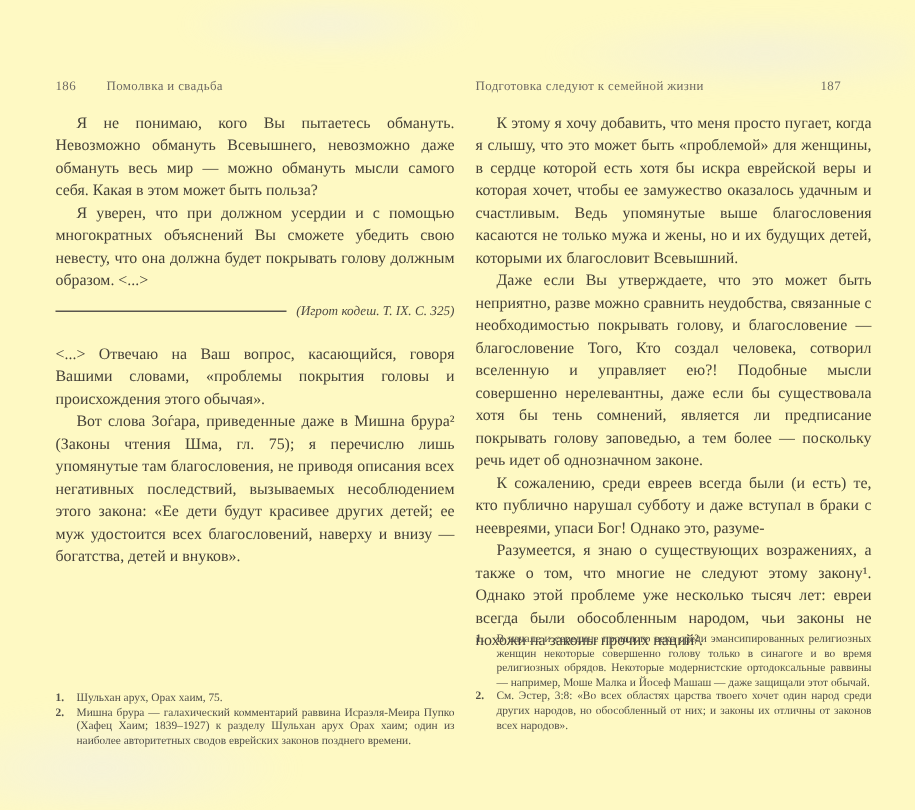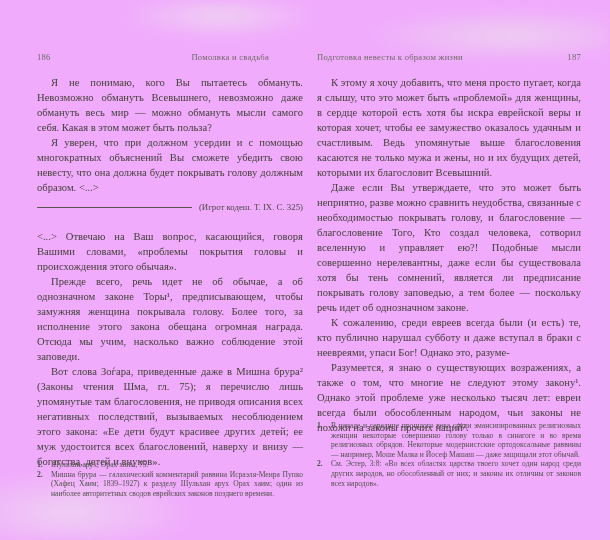--- a/index.html
+++ b/index.html
@@ -8,21 +8,21 @@
     width: 610px;
     height: 540px;
     overflow: hidden;
     font-family: "Liberation Serif", "DejaVu Serif", serif;
     background: #f6f5f2;
   }
   .spread {
     position: relative;
     width: 610px;
     height: 540px;
-    background: #f0abfc;
+    background: #fef9c3;
   }
   
   .blotch {
     position: absolute;
     pointer-events: none;
     filter: blur(6px);
     opacity: .55;
   }
   .blotch.b1 { left: 360px; top: 8px;   width: 250px; height: 55px;
     background: radial-gradient(ellipse at 60% 50%, #ecebe8 0%, rgba(236,235,232,0) 70%); }
@@ -37,23 +37,23 @@
 
   .head-row {
     display: flex;
     align-items: baseline;
     font-size: 8.6px;
     letter-spacing: .25px;
     color: #6e6a64;
     height: 12px;
   }
   .pagenum  { width: 34px; color: #6e6a64; }
-  .page-right .pagenum { text-align: right; }
+  .page-right .pagenum { }
   .running-head { flex: 1; }
-  .running-head.centered { text-align: right; }
+  .running-head.centered { text-align: left; }
   .head-spacer { width: 34px; }
 
   .body {
     margin-top: 11px;
     font-size: 10.6px;
     line-height: 15px;
     color: #454139;
     text-align: justify;
   }
   .para { margin: 0; }
@@ -64,20 +64,21 @@
     align-items: center;
     margin: 5px 0 14px 0;
   }
   .attr-rule {
     flex: 1;
     height: 1px;
     background: #5a564f;
     margin-right: 7px;
   }
   .attr-text {
+    font-style: italic;
     font-size: 8.8px;
     white-space: nowrap;
     color: #4d4942;
   }
 
   .footnotes {
     position: absolute;
     left: 0;
     right: 0;
     font-size: 7.6px;
@@ -109,39 +110,38 @@
     <div class="body">
       <p class="para indent">Я не понимаю, кого Вы пытаетесь обмануть. Невозможно обмануть Всевышнего, невозможно даже обмануть весь мир — можно обмануть мысли самого себя. Какая в этом может быть польза?</p>
       <p class="para indent">Я уверен, что при должном усердии и с помощью многократных объяснений Вы сможете убедить свою невесту, что она должна будет покрывать голову должным образом. &lt;...&gt;</p>
 
       <div class="attribution">
         <span class="attr-rule"></span>
         <span class="attr-text">(Игрот кодеш. Т. IX. С. 325)</span>
       </div>
 
       <p class="para">&lt;...&gt; Отвечаю на Ваш вопрос, касающийся, говоря Вашими словами, «проблемы покрытия головы и происхождения этого обычая».</p>
-      <p class="para indent">Прежде всего, речь идет не об обычае, а об однозначном законе Торы¹, предписывающем, чтобы замужняя женщина покрывала голову. Более того, за исполнение этого закона обещана огромная награда. Отсюда мы учим, насколько важно соблюдение этой заповеди.</p>
       <p class="para indent">Вот слова Зоѓара, приведенные даже в Мишна брура² (Законы чтения Шма, гл. 75); я перечислю лишь упомянутые там благословения, не приводя описания всех негативных последствий, вызываемых несоблюдением этого закона: «Ее дети будут красивее других детей; ее муж удостоится всех благословений, наверху и внизу — богатства, детей и внуков».</p>
     </div>
 
     <div class="footnotes">
       <div class="footnote">
         <span class="fn-num">1.</span>
         <span class="fn-text">Шульхан арух, Орах хаим, 75.</span>
       </div>
       <div class="footnote">
         <span class="fn-num">2.</span>
         <span class="fn-text">Мишна брура — галахический комментарий раввина Исраэля-Меира Пупко (Хафец Хаим; 1839–1927) к разделу Шульхан арух Орах хаим; один из наиболее авторитетных сводов еврейских законов позднего времени.</span>
       </div>
     </div>
   </div>
 
   <div class="page page-right">
     <div class="head-row">
-      <span class="running-head">Подготовка невесты к образом жизни</span>
+      <span class="running-head">Подготовка следуют к семейной жизни</span>
       <span class="pagenum">187</span>
     </div>
 
     <div class="body">
       <p class="para indent">К этому я хочу добавить, что меня просто пугает, когда я слышу, что это может быть «проблемой» для женщины, в сердце которой есть хотя бы искра еврейской веры и которая хочет, чтобы ее замужество оказалось удачным и счастливым. Ведь упомянутые выше благословения касаются не только мужа и жены, но и их будущих детей, которыми их благословит Всевышний.</p>
       <p class="para indent">Даже если Вы утверждаете, что это может быть неприятно, разве можно сравнить неудобства, связанные с необходимостью покрывать голову, и благословение — благословение Того, Кто создал человека, сотворил вселенную и управляет ею?! Подобные мысли совершенно нерелевантны, даже если бы существовала хотя бы тень сомнений, является ли предписание покрывать голову заповедью, а тем более — поскольку речь идет об однозначном законе.</p>
       <p class="para indent">К сожалению, среди евреев всегда были (и есть) те, кто публично нарушал субботу и даже вступал в браки с неевреями, упаси Бог! Однако это, разуме-</p>
       <p class="para indent">Разумеется, я знаю о существующих возражениях, а также о том, что многие не следуют этому закону¹. Однако этой проблеме уже несколько тысяч лет: евреи всегда были обособленным народом, чьи законы не похожи на законы прочих наций².</p>
     </div>
 

